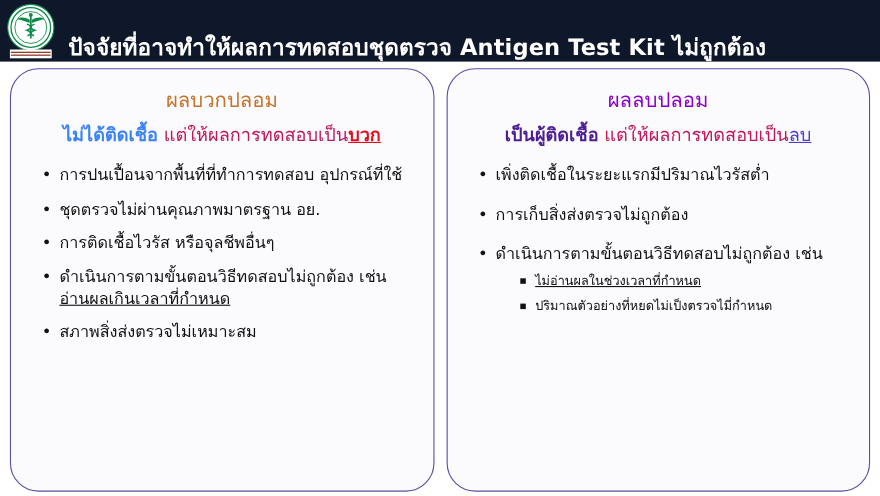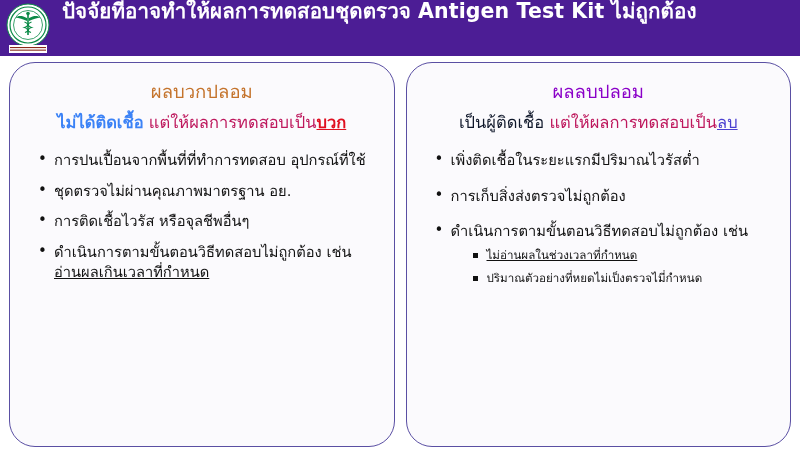--- a/index.html
+++ b/index.html
@@ -21,23 +21,23 @@
     box-sizing: border-box;
   }
 
   
   .header {
     position: absolute;
     left: 0;
     top: 0;
     width: 800px;
     height: 56px;
-    background: #4c1d95;
+    background: #0f172a;
     display: flex;
-    align-items: flex-start;
+    align-items: flex-end;
     overflow: hidden;
   }
   .logo-wrap {
     width: 56px;
     height: 56px;
     flex: 0 0 56px;
     display: flex;
     align-items: center;
     justify-content: center;
     position: relative;
@@ -87,21 +87,21 @@
   .panel-title.right { color: #8a00c8; }
 
   .panel-sub {
     text-align: center;
     font-size: 16.5px;
     line-height: 1.25;
     margin-bottom: 16px;
     white-space: nowrap;
   }
   .sub-a-left { color: #3b82f6; font-weight: bold; }
-  .sub-a-right { color: #0f172a; font-weight: normal; }
+  .sub-a-right { color: #4c1d95; font-weight: bold; }
   .sub-mid { color: #be185d; font-weight: normal; }
   .sub-b-left { color: #e01020; font-weight: bold; text-decoration: underline; }
   .sub-b-right { color: #4a3fd0; font-weight: normal; text-decoration: underline; }
 
   
   ul.bullets {
     list-style: none;
     margin: 0;
     padding: 0 4px 0 16px;
   }
@@ -184,20 +184,21 @@
     <div class="panel">
       <div class="panel-title left">ผลบวกปลอม</div>
       <div class="panel-sub">
         <span class="sub-a-left">ไม่ได้ติดเชื้อ</span><span class="sub-mid"> แต่ให้ผลการทดสอบเป็น</span><span class="sub-b-left">บวก</span>
       </div>
       <ul class="bullets left-list">
         <li><span>การปนเปื้อนจากพื้นที่ที่ทำการทดสอบ อุปกรณ์ที่ใช้</span></li>
         <li><span>ชุดตรวจไม่ผ่านคุณภาพมาตรฐาน อย.</span></li>
         <li><span>การติดเชื้อไวรัส หรือจุลชีพอื่นๆ</span></li>
         <li><span>ดำเนินการตามขั้นตอนวิธีทดสอบไม่ถูกต้อง เช่น </span><span class="underline-part">อ่านผลเกินเวลาที่กำหนด</span></li>
+        <li><span>สภาพสิ่งส่งตรวจไม่เหมาะสม</span></li>
       </ul>
     </div>
 
     <div class="panel">
       <div class="panel-title right">ผลลบปลอม</div>
       <div class="panel-sub">
         <span class="sub-a-right">เป็นผู้ติดเชื้อ</span><span class="sub-mid"> แต่ให้ผลการทดสอบเป็น</span><span class="sub-b-right">ลบ</span>
       </div>
       <ul class="bullets right-list">
         <li><span>เพิ่งติดเชื้อในระยะแรกมีปริมาณไวรัสต่ำ</span></li>

